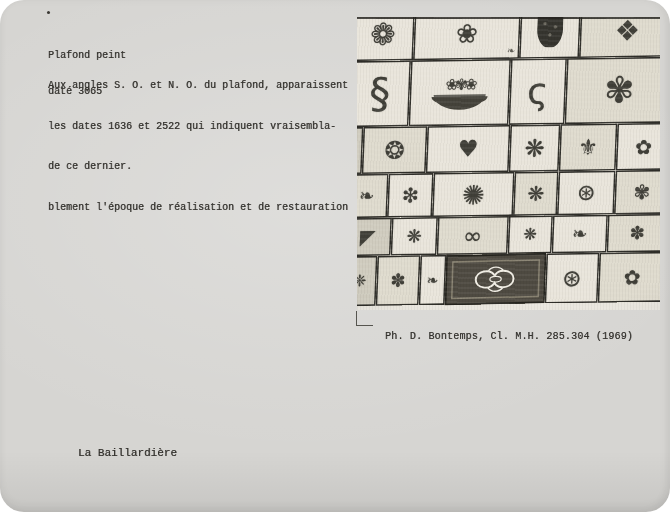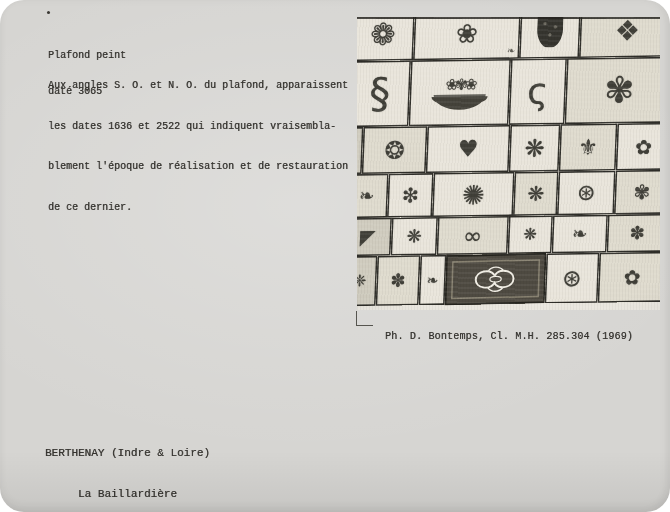--- a/index.html
+++ b/index.html
@@ -78,22 +78,22 @@
 
   <div class="title-block type">
     <span class="title-dot"></span>
     <div>Plafond peint</div>
     <div>daté 3065</div>
   </div>
 
   <div class="desc-block type">
     <div>Aux angles S. O. et N. O. du plafond, apparaissent</div>
     <div>les dates 1636 et 2522 qui indiquent vraisembla-</div>
+    <div>de ce dernier.</div>
     <div>blement l'époque de réalisation et de restauration</div>
-    <div>de ce dernier.</div>
   </div>
 
   <div class="photo">
     <div class="ceiling">
         <div class="prow" style="height: 52px;">
           <div class="pcell" style="flex: 0 0 62px;">
             <span class="g" style="font-size: 30px;">❁</span>
           </div>
           <div class="pcell" style="flex: 0 0 106px;">
             <span class="g" style="font-size: 26px;">❀</span>
@@ -209,19 +209,18 @@
         </div>
       </div>
 
   </div>
 
   <div class="corner-mark"></div>
 
   <div class="caption type">Ph. D. Bontemps, Cl. M.H. 285.304 (1969)</div>
 
   <div class="loc-block type">
-    <div>BERTHENAY (Indre &amp; Loire)</div>
     <div class="loc-sub">La Baillardière</div>
     
     
   </div>
 
 </div>
 
 </body></html>

